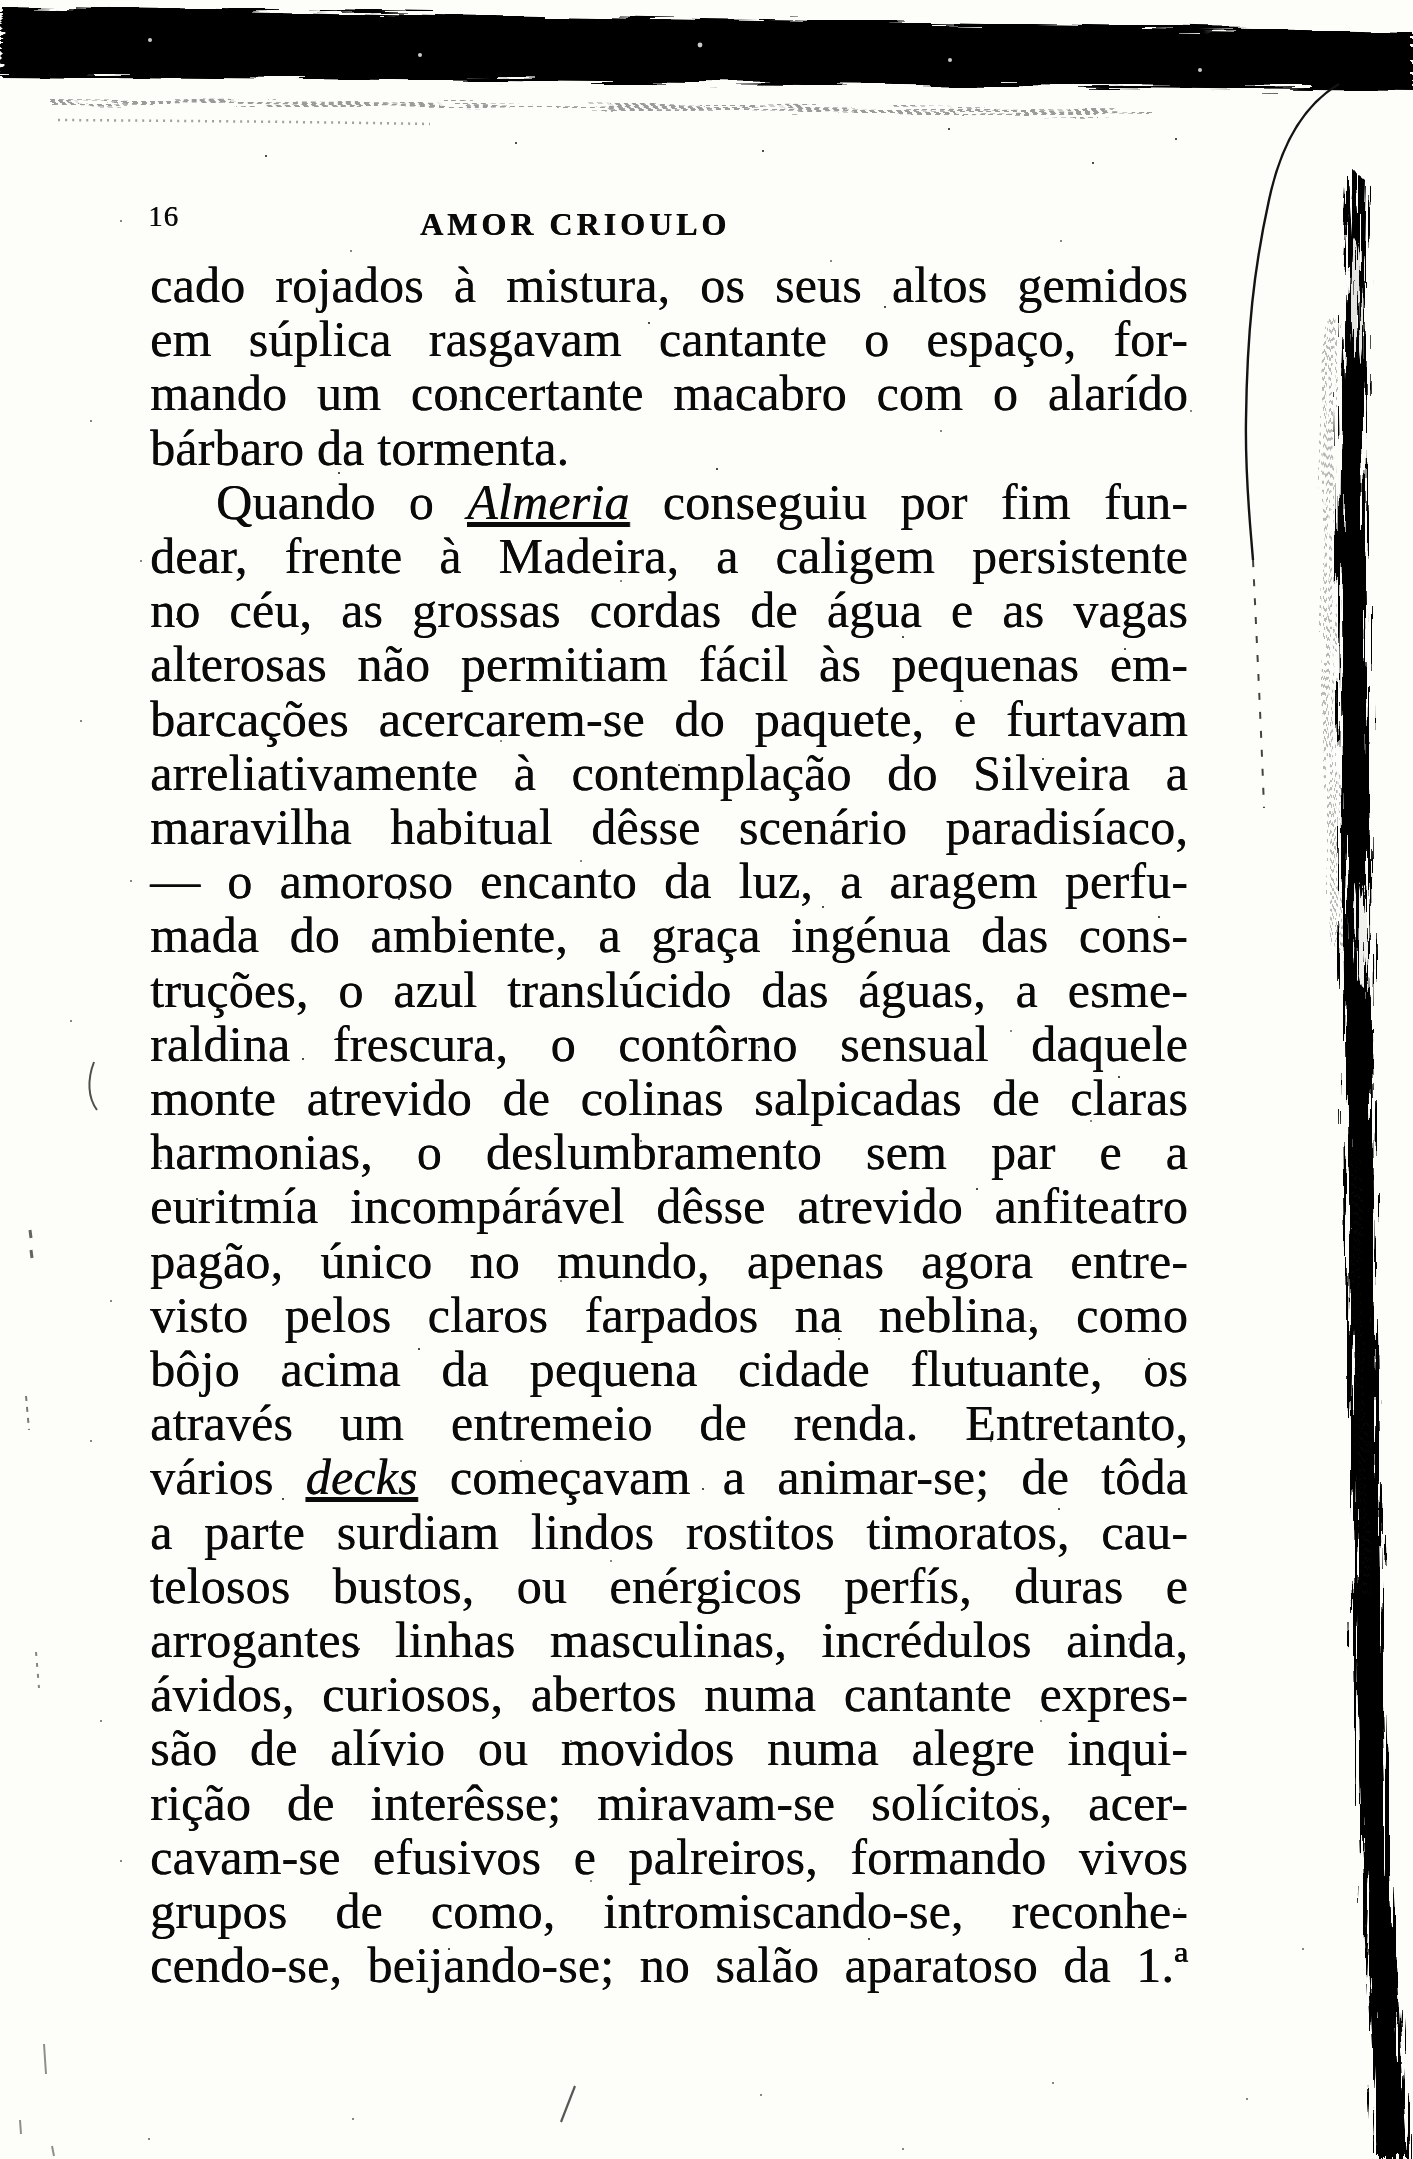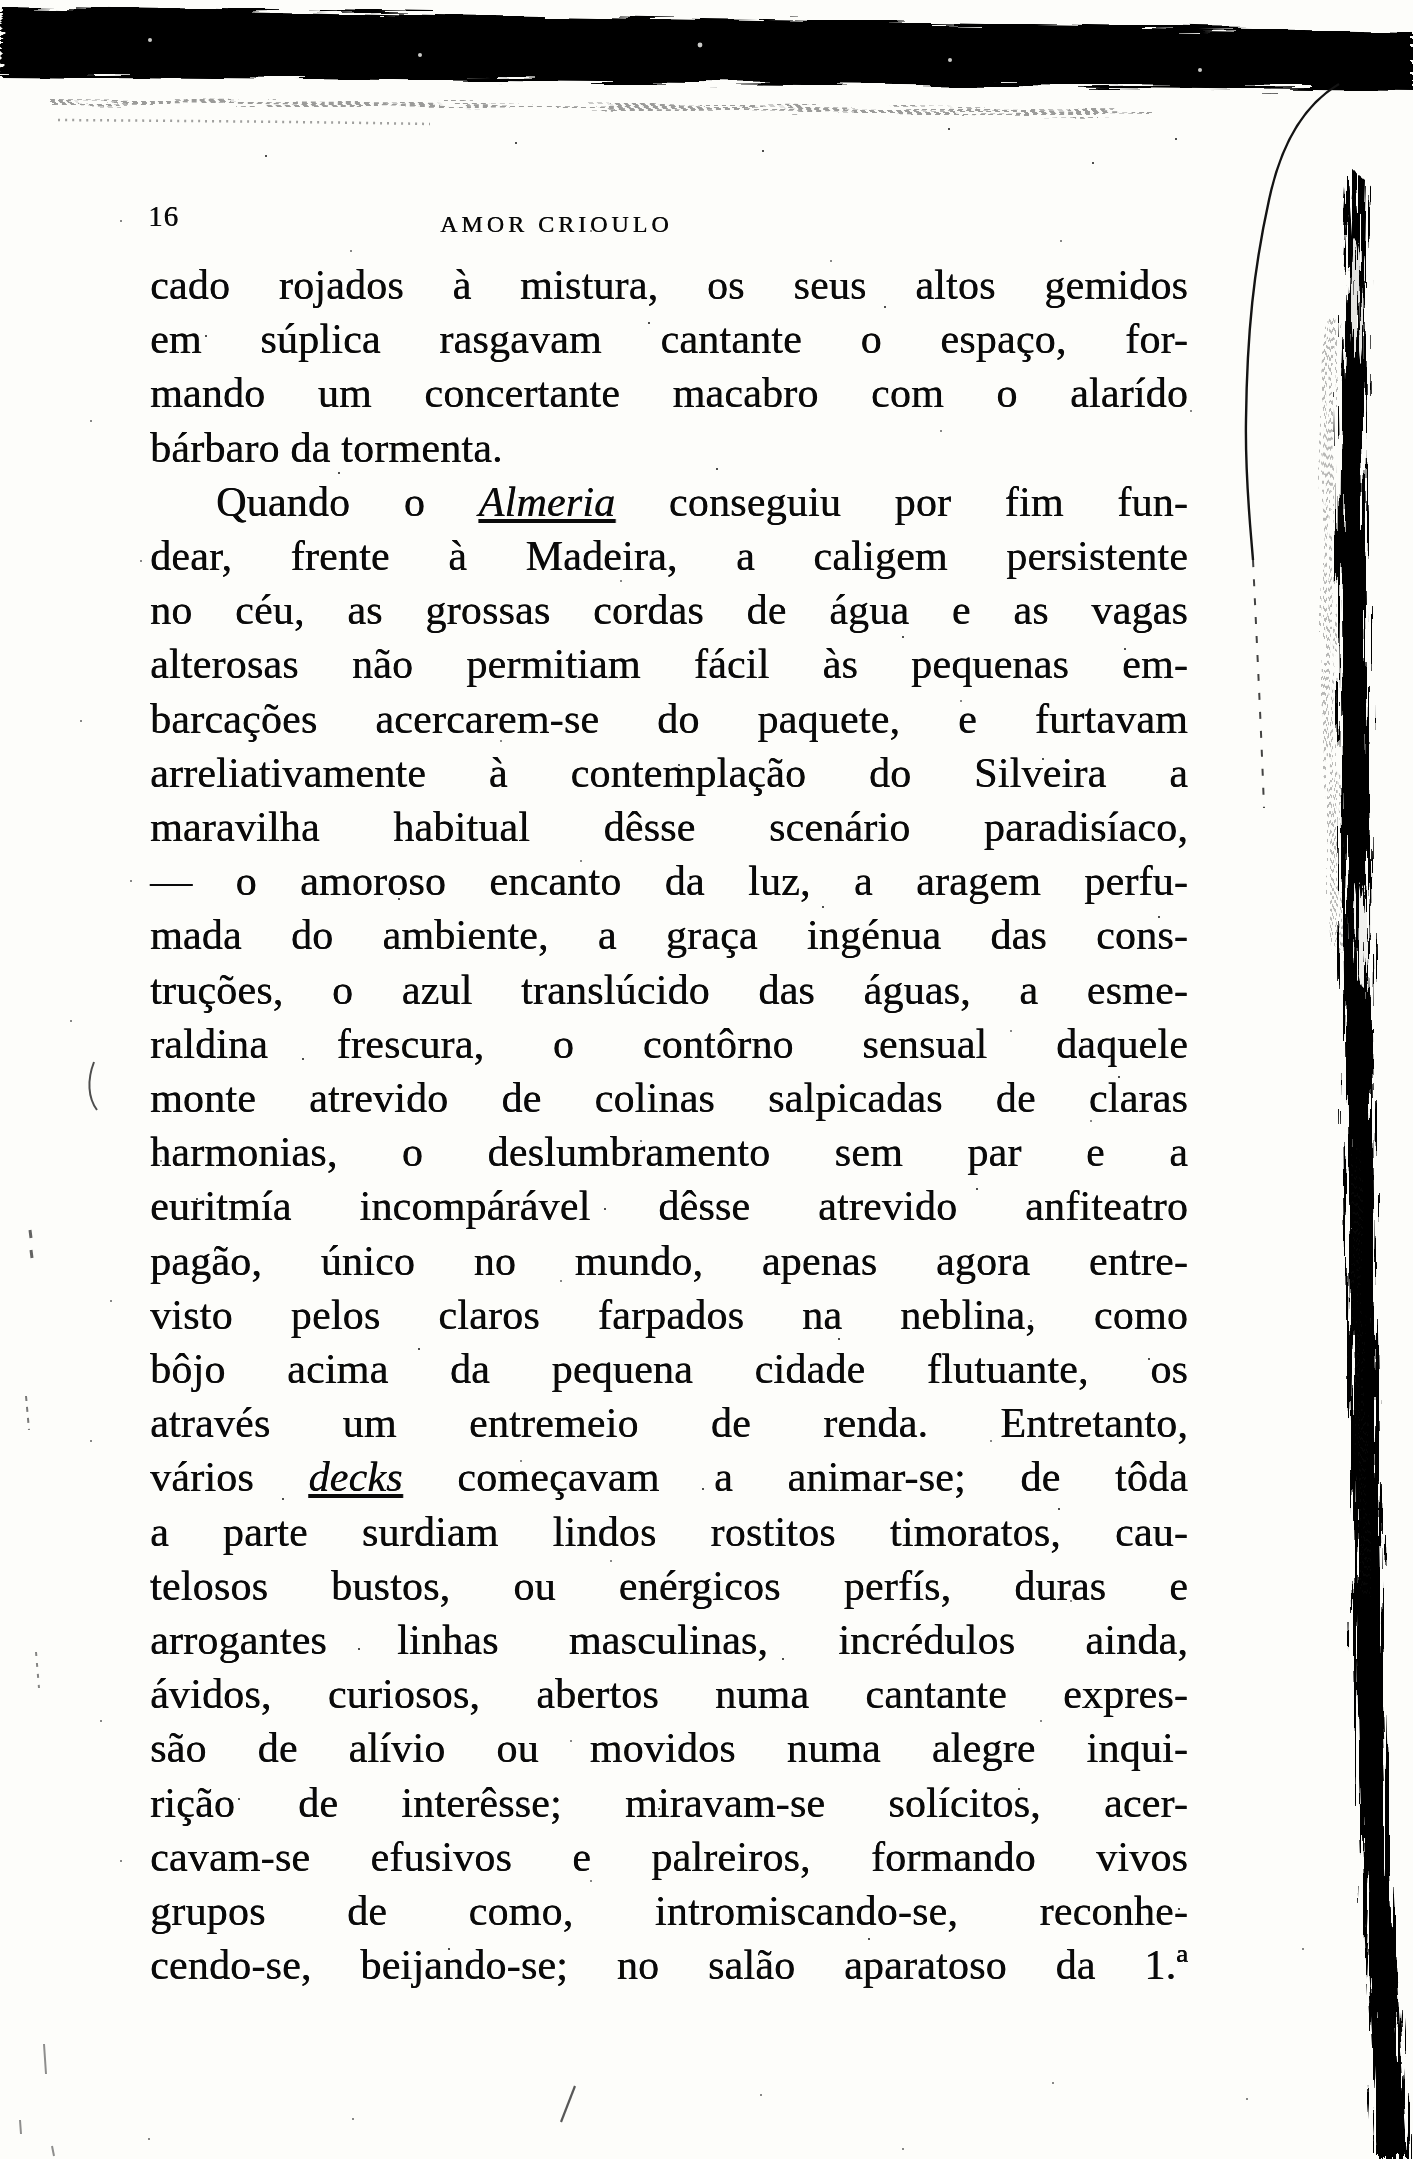--- a/index.html
+++ b/index.html
@@ -9,30 +9,31 @@
     font-family:"Liberation Serif","DejaVu Serif",serif;
     color:var(--ink,#0a0a0a);
   }
   .artifacts{position:absolute;left:0;top:0;width:1413px;height:2159px;pointer-events:none;}
   .pagenum{
     position:absolute;left:148px;top:192px;
     font-size:29px;line-height:48px;letter-spacing:1px;
     text-shadow:0.4px 0 0 currentColor;
   }
   .runtitle{
-    position:absolute;left:440px;top:206px;
-    font-size:24px;line-height:36px;letter-spacing:4px;
+    position:absolute;left:420px;top:206px;
+    font-size:32px;line-height:36px;letter-spacing:4px;
     text-shadow:0.4px 0 0 currentColor;
+    font-weight:bold;
   }
   .bodytext{
     position:absolute;left:150px;top:258px;width:1038px;
     text-shadow:0.4px 0 0 currentColor;
   }
   .line{
-    font-size:42px;line-height:54.2px;
+    font-size:50px;line-height:54.2px;
     text-align:justify;text-align-last:justify;
     letter-spacing:0.2px;
   }
   .line.no-just{text-align:center;text-align-last:left;}
   .line.indent{text-indent:66px;}
   .line i{font-style:italic;text-decoration:underline;}
   
   .noise{position:absolute;left:0;top:0;width:2px;height:2px;background:transparent;pointer-events:none;}
   .n1{box-shadow:
     265px 155px 0 0 #141414,515px 142px 0 0 #141414,762px 150px 0 0 #141414,

